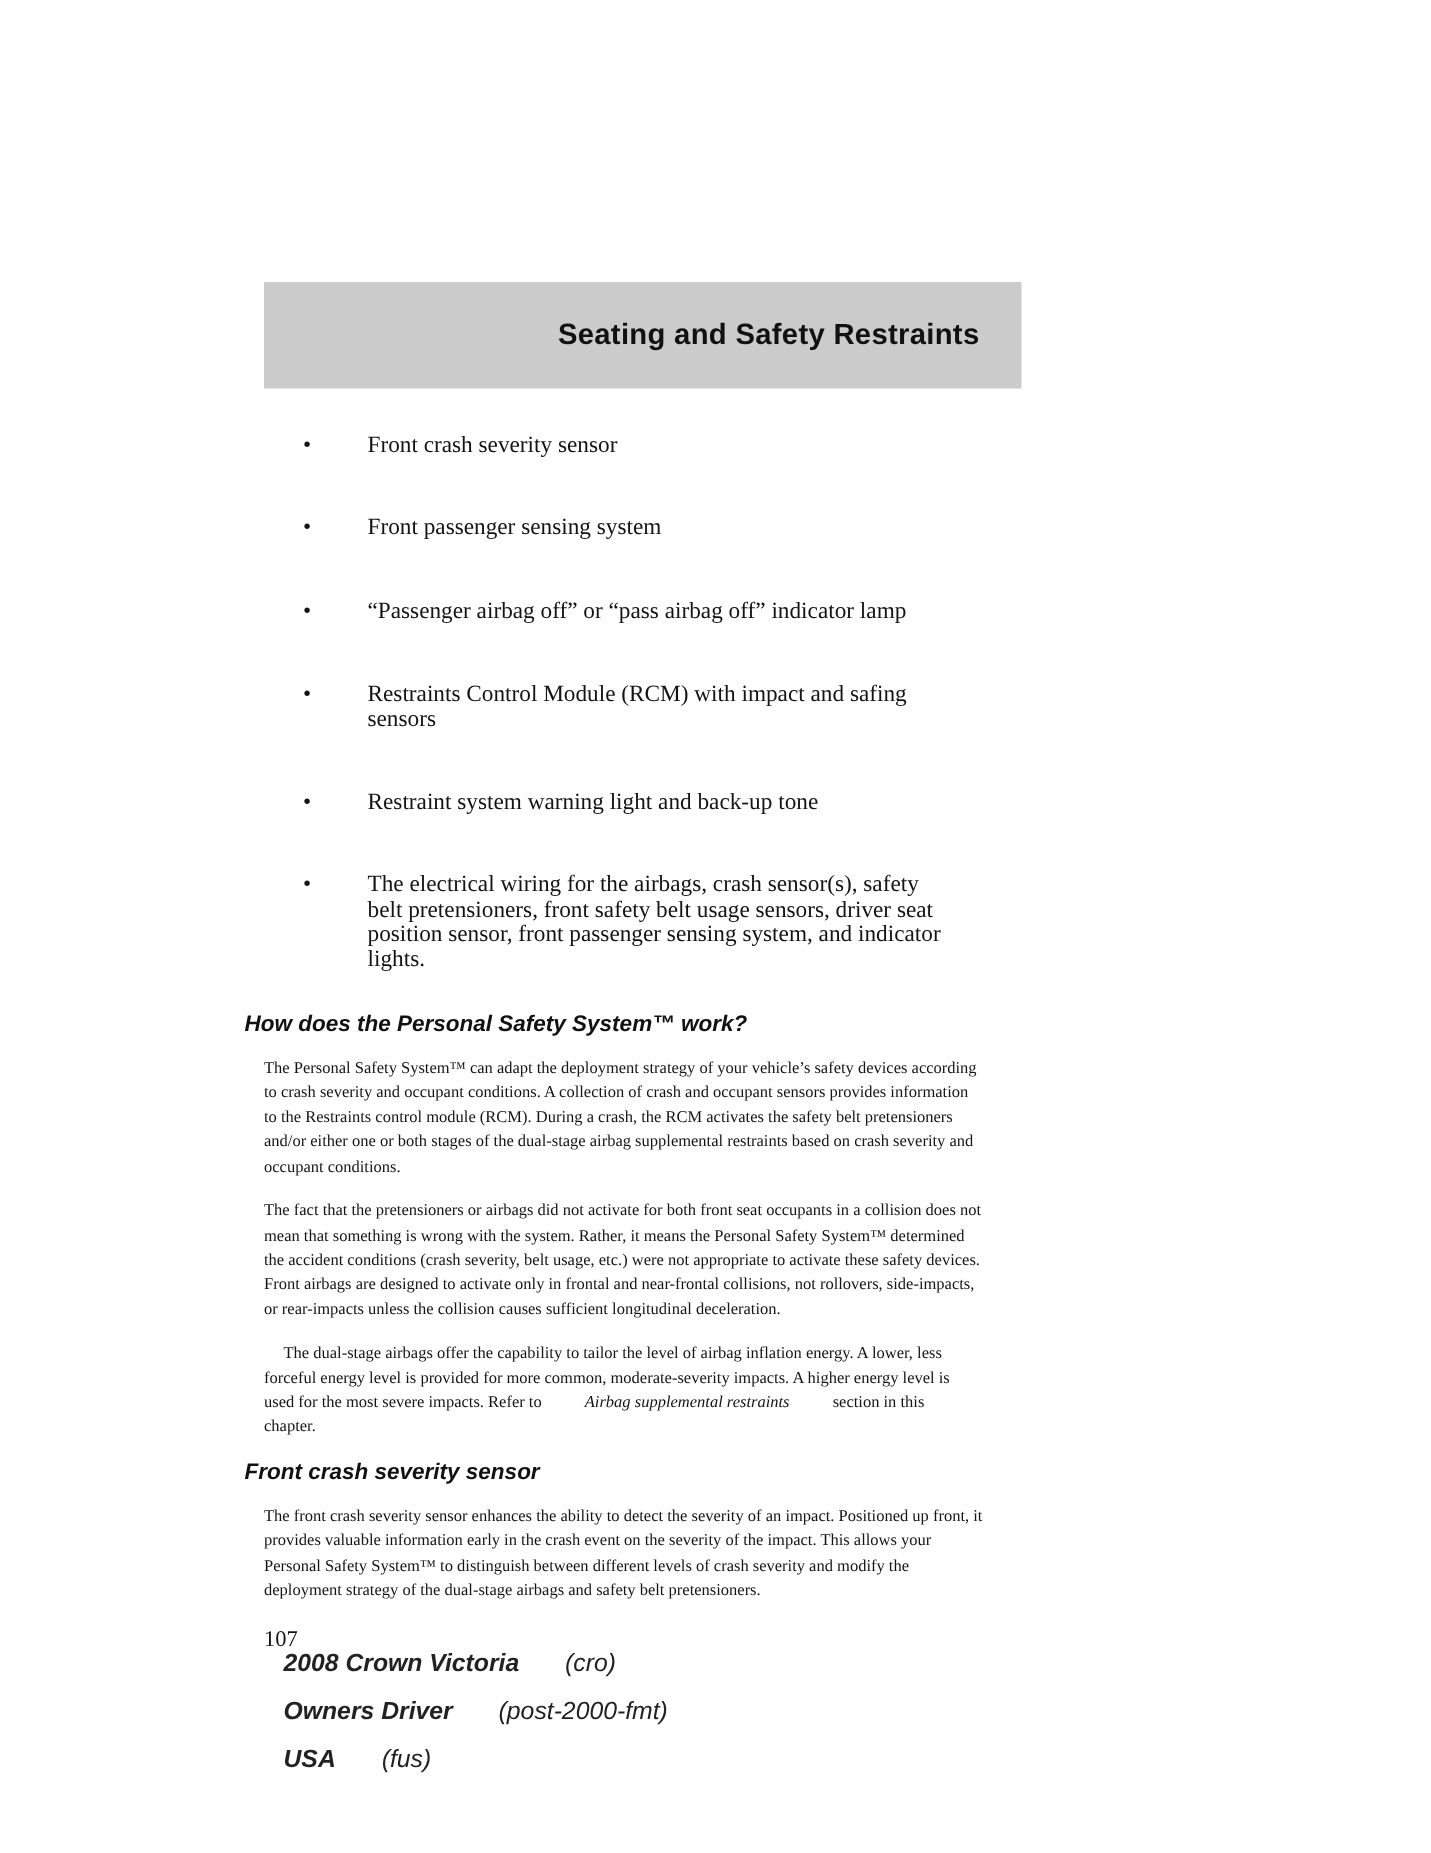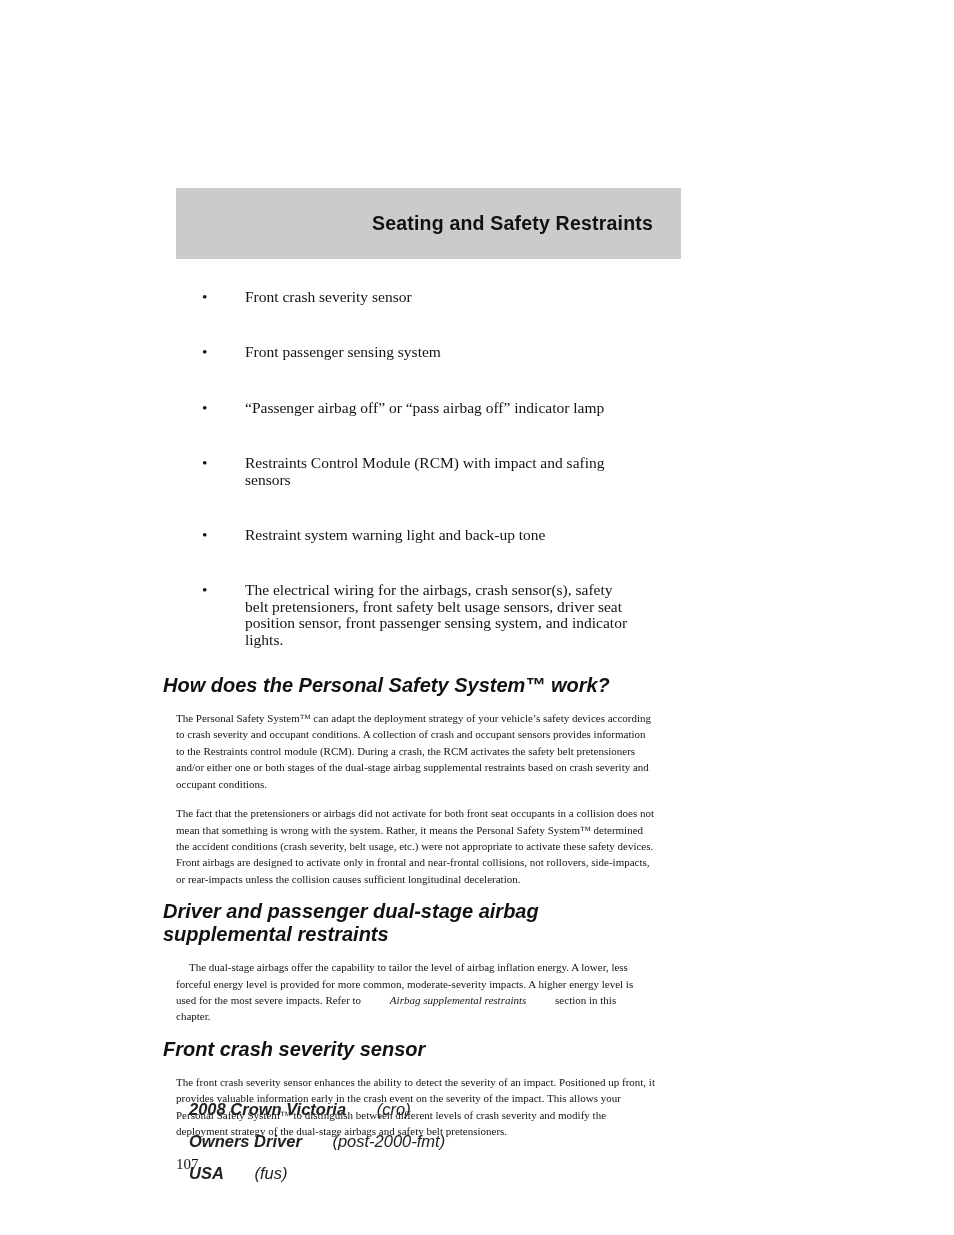--- a/index.html
+++ b/index.html
@@ -50,21 +50,21 @@
     flex: 0 0 17px;
     width: 17px;
     font-size: 15.5px;
   }
   .bullet-text { flex: 1; }
 
   .section-heading {
     font-family: "Liberation Sans", sans-serif;
     font-weight: bold;
     font-style: italic;
-    font-size: 20px;
+    font-size: 15px;
     margin: 13px 0 8px 0;
     color: #111111;
   }
 
   .para {
     font-size: 11px;
     line-height: 16.4px;
     margin-bottom: 6px;
     text-align: left;
   }
@@ -128,21 +128,20 @@
     <li class="bullet-item">
       <span class="bullet-marker">•</span>
       <span class="bullet-text">The electrical wiring for the airbags, crash sensor(s), safety belt pretensioners, front safety belt usage sensors, driver seat position sensor, front passenger sensing system, and indicator lights.</span>
     </li>
   </ul>
 
   <h2 class="section-heading">How does the Personal Safety System™ work?</h2>
   <p class="para">The Personal Safety System™ can adapt the deployment strategy of your vehicle’s safety devices according to crash severity and occupant conditions. A collection of crash and occupant sensors provides information to the Restraints control module (RCM). During a crash, the RCM activates the safety belt pretensioners and/or either one or both stages of the dual-stage airbag supplemental restraints based on crash severity and occupant conditions.</p>
   <p class="para">The fact that the pretensioners or airbags did not activate for both front seat occupants in a collision does not mean that something is wrong with the system. Rather, it means the Personal Safety System™ determined the accident conditions (crash severity, belt usage, etc.) were not appropriate to activate these safety devices. Front airbags are designed to activate only in frontal and near-frontal collisions, not rollovers, side-impacts, or rear-impacts unless the collision causes sufficient longitudinal deceleration.</p>
 
-  <h2 class="section-heading">Driver and passenger dual-stage airbag supplemental restraints</h2>
   <p class="para"><span>The dual-stage airbags offer the capability to tailor the level of airbag inflation energy. A lower, less forceful energy level is provided for more common, moderate-severity impacts. A higher energy level is used for the most severe impacts. Refer to </span><span class="inline-italic-ref">Airbag supplemental restraints</span><span> section in this chapter.</span></p>
 
   <h2 class="section-heading">Front crash severity sensor</h2>
   <p class="para">The front crash severity sensor enhances the ability to detect the severity of an impact. Positioned up front, it provides valuable information early in the crash event on the severity of the impact. This allows your Personal Safety System™ to distinguish between different levels of crash severity and modify the deployment strategy of the dual-stage airbags and safety belt pretensioners.</p>
 
   <div class="page-number">107</div>
 
 </div>
 
 <div class="footer">

